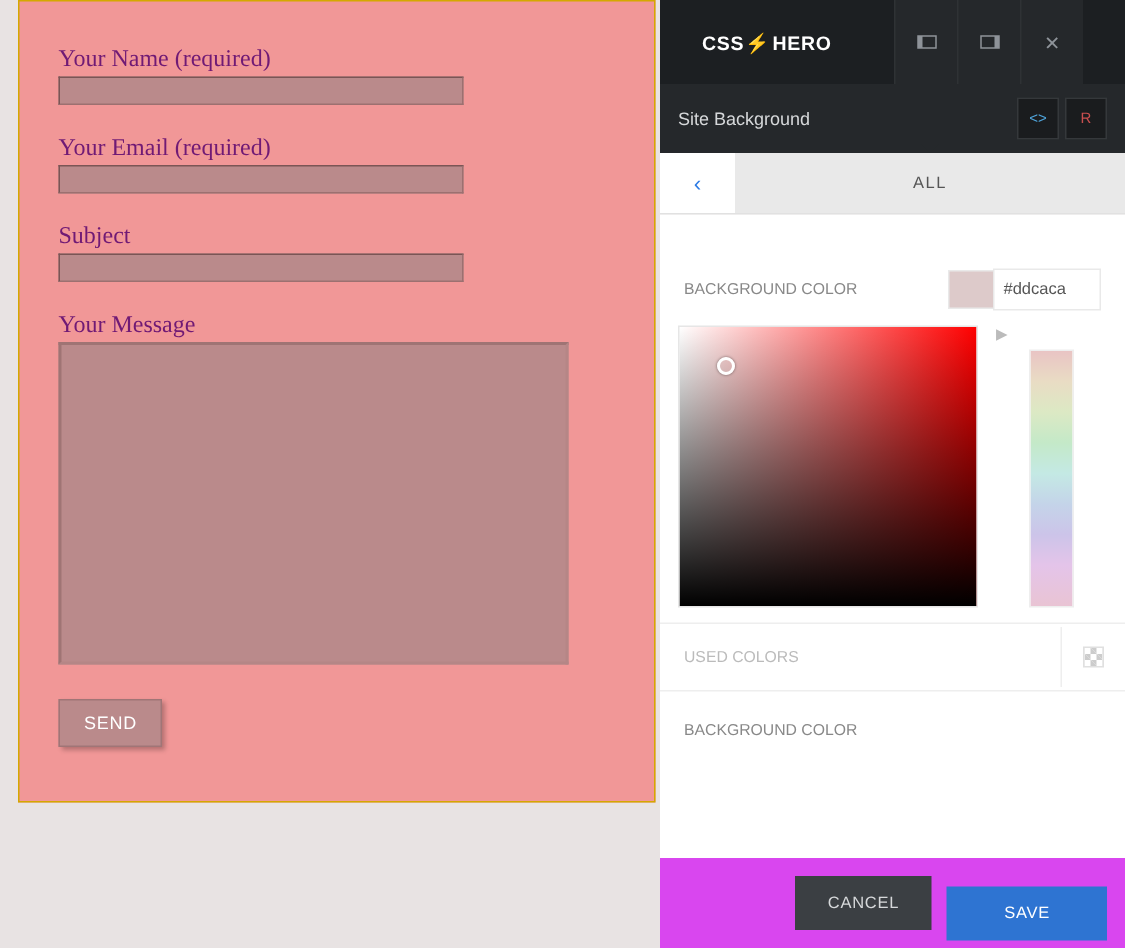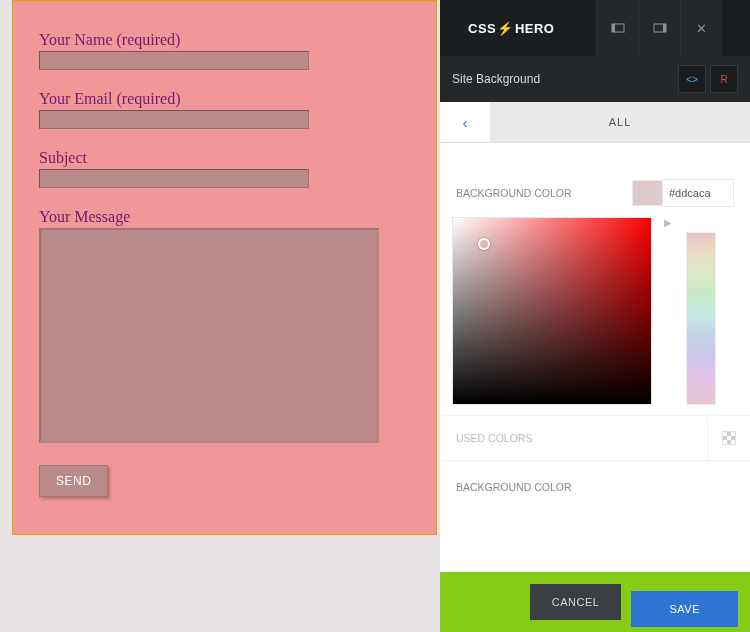--- a/index.html
+++ b/index.html
@@ -272,21 +272,21 @@
       background-position: 0 0, 4px 4px;
       background-color: #fff;
       border: 1px solid #e0e0e0;
     }
     .bgimage-section {
       padding: 20px 16px 8px 16px;
       font-size: 10.5px;
       color: #888;
     }
     .footer {
-      background: #84cc16;
+      background: #d946ef;
       height: 60px;
       display: flex;
       align-items: center;
       justify-content: flex-end;
       padding: 0 12px;
       gap: 10px;
     }
     .cancel-btn {
       background: #3b3f43;
       color: #d6d8da;

